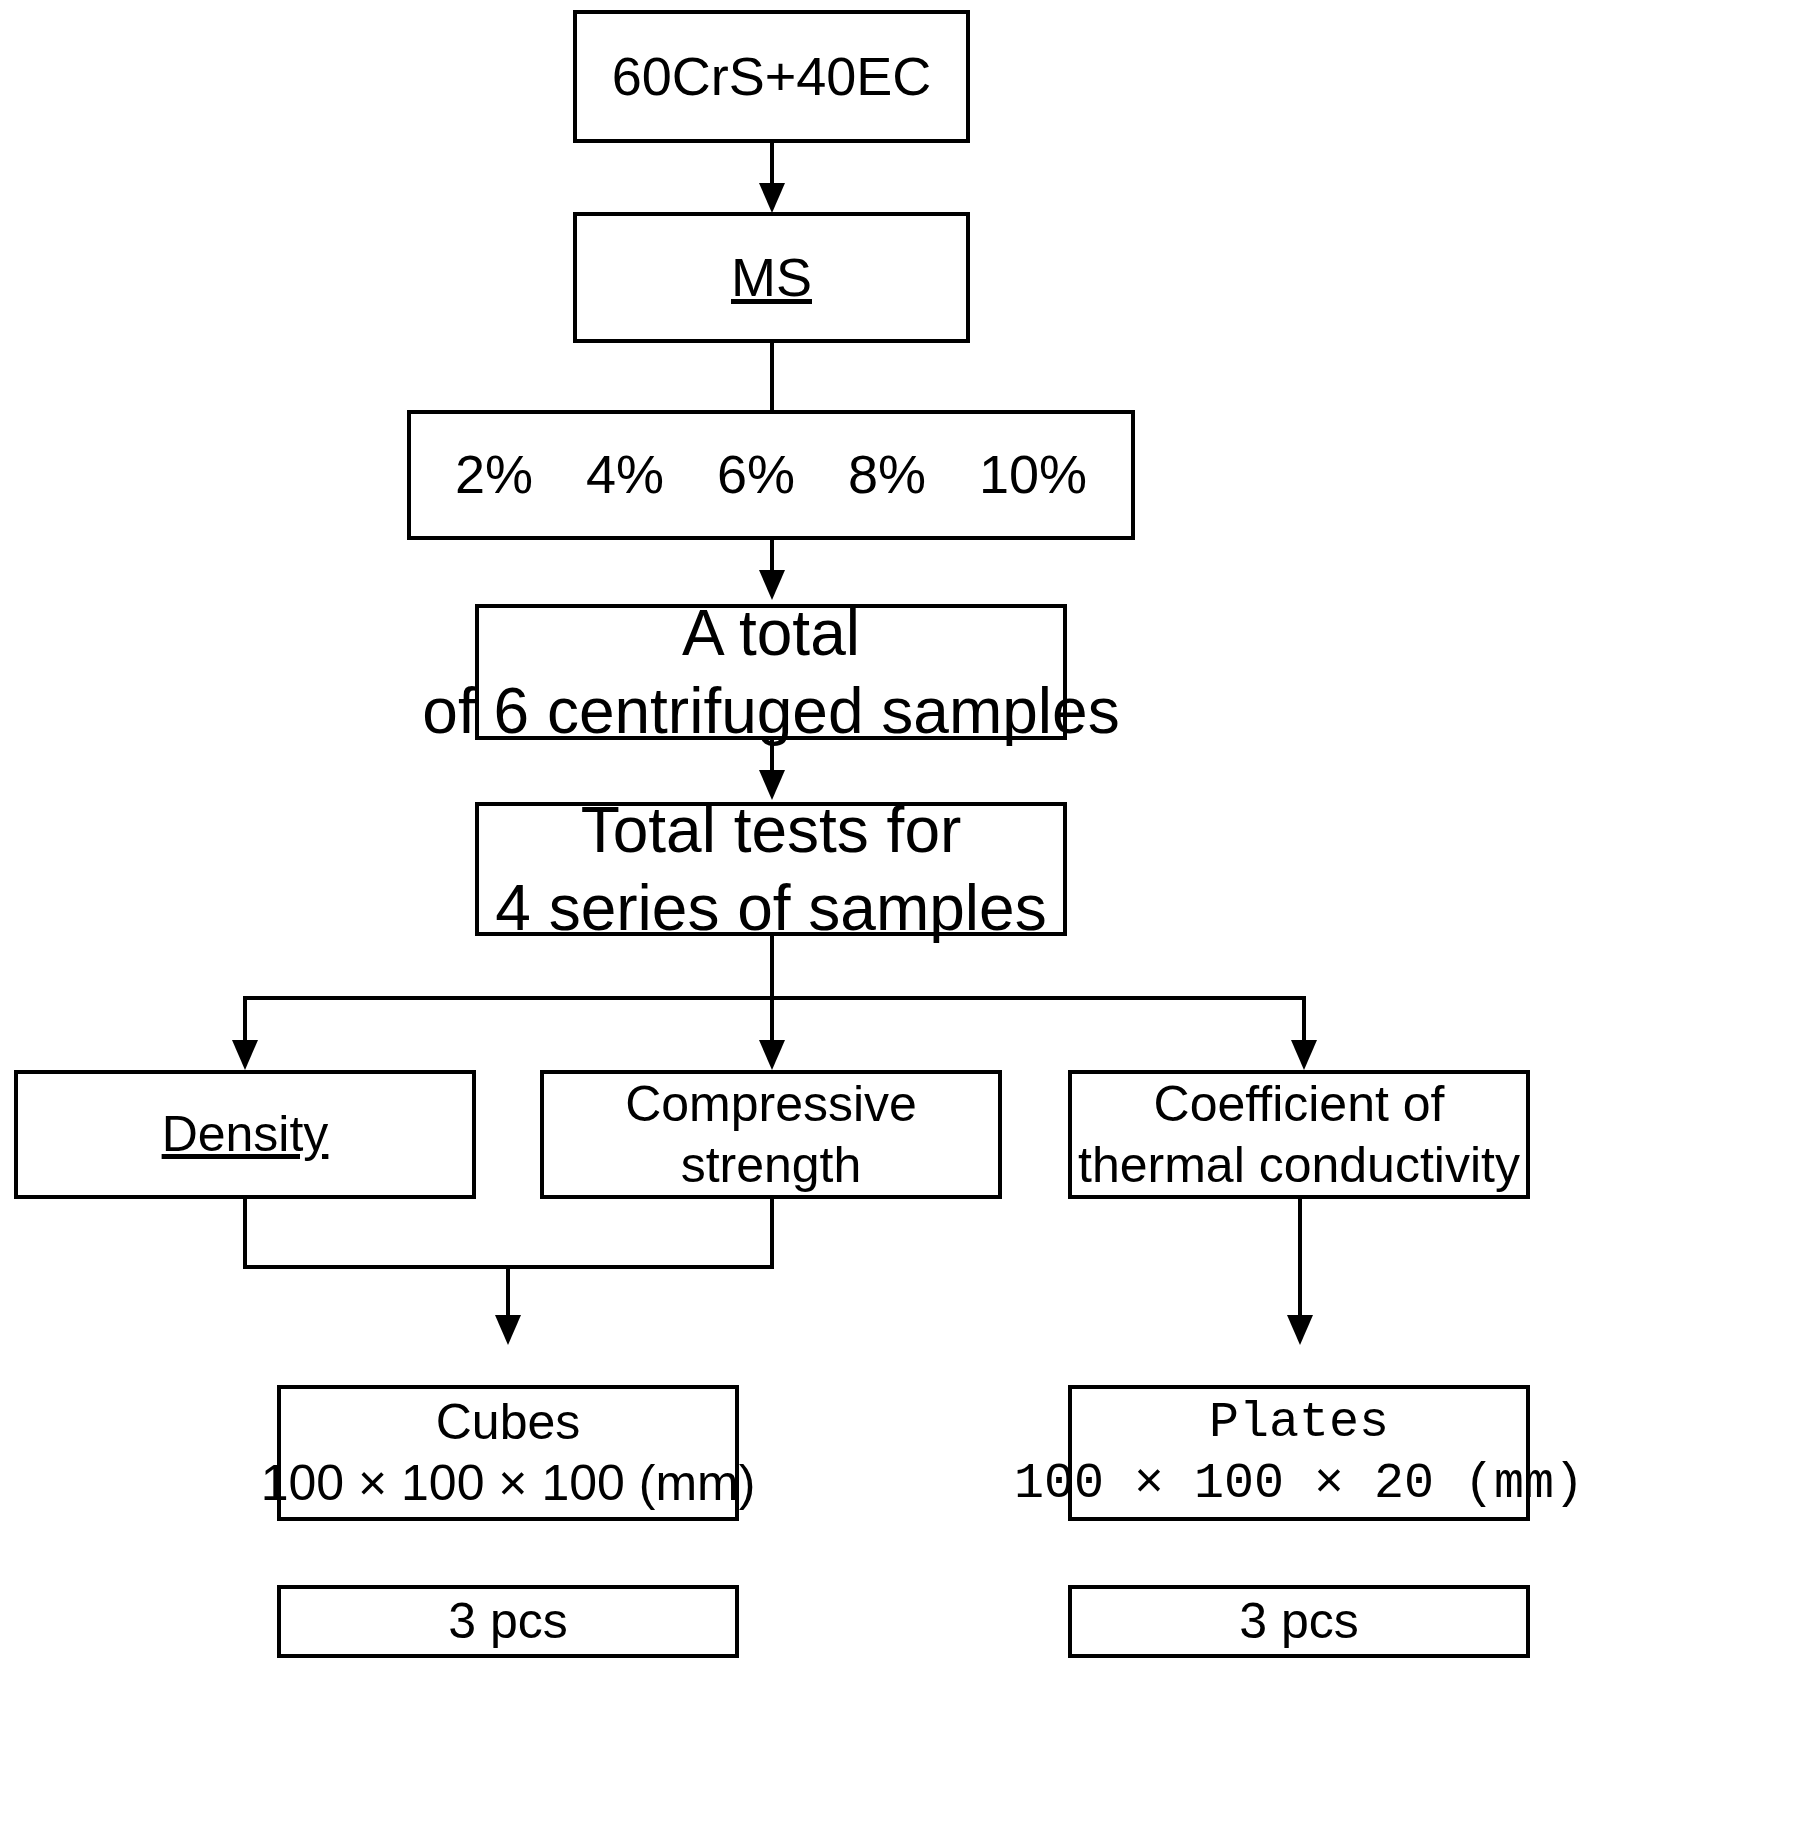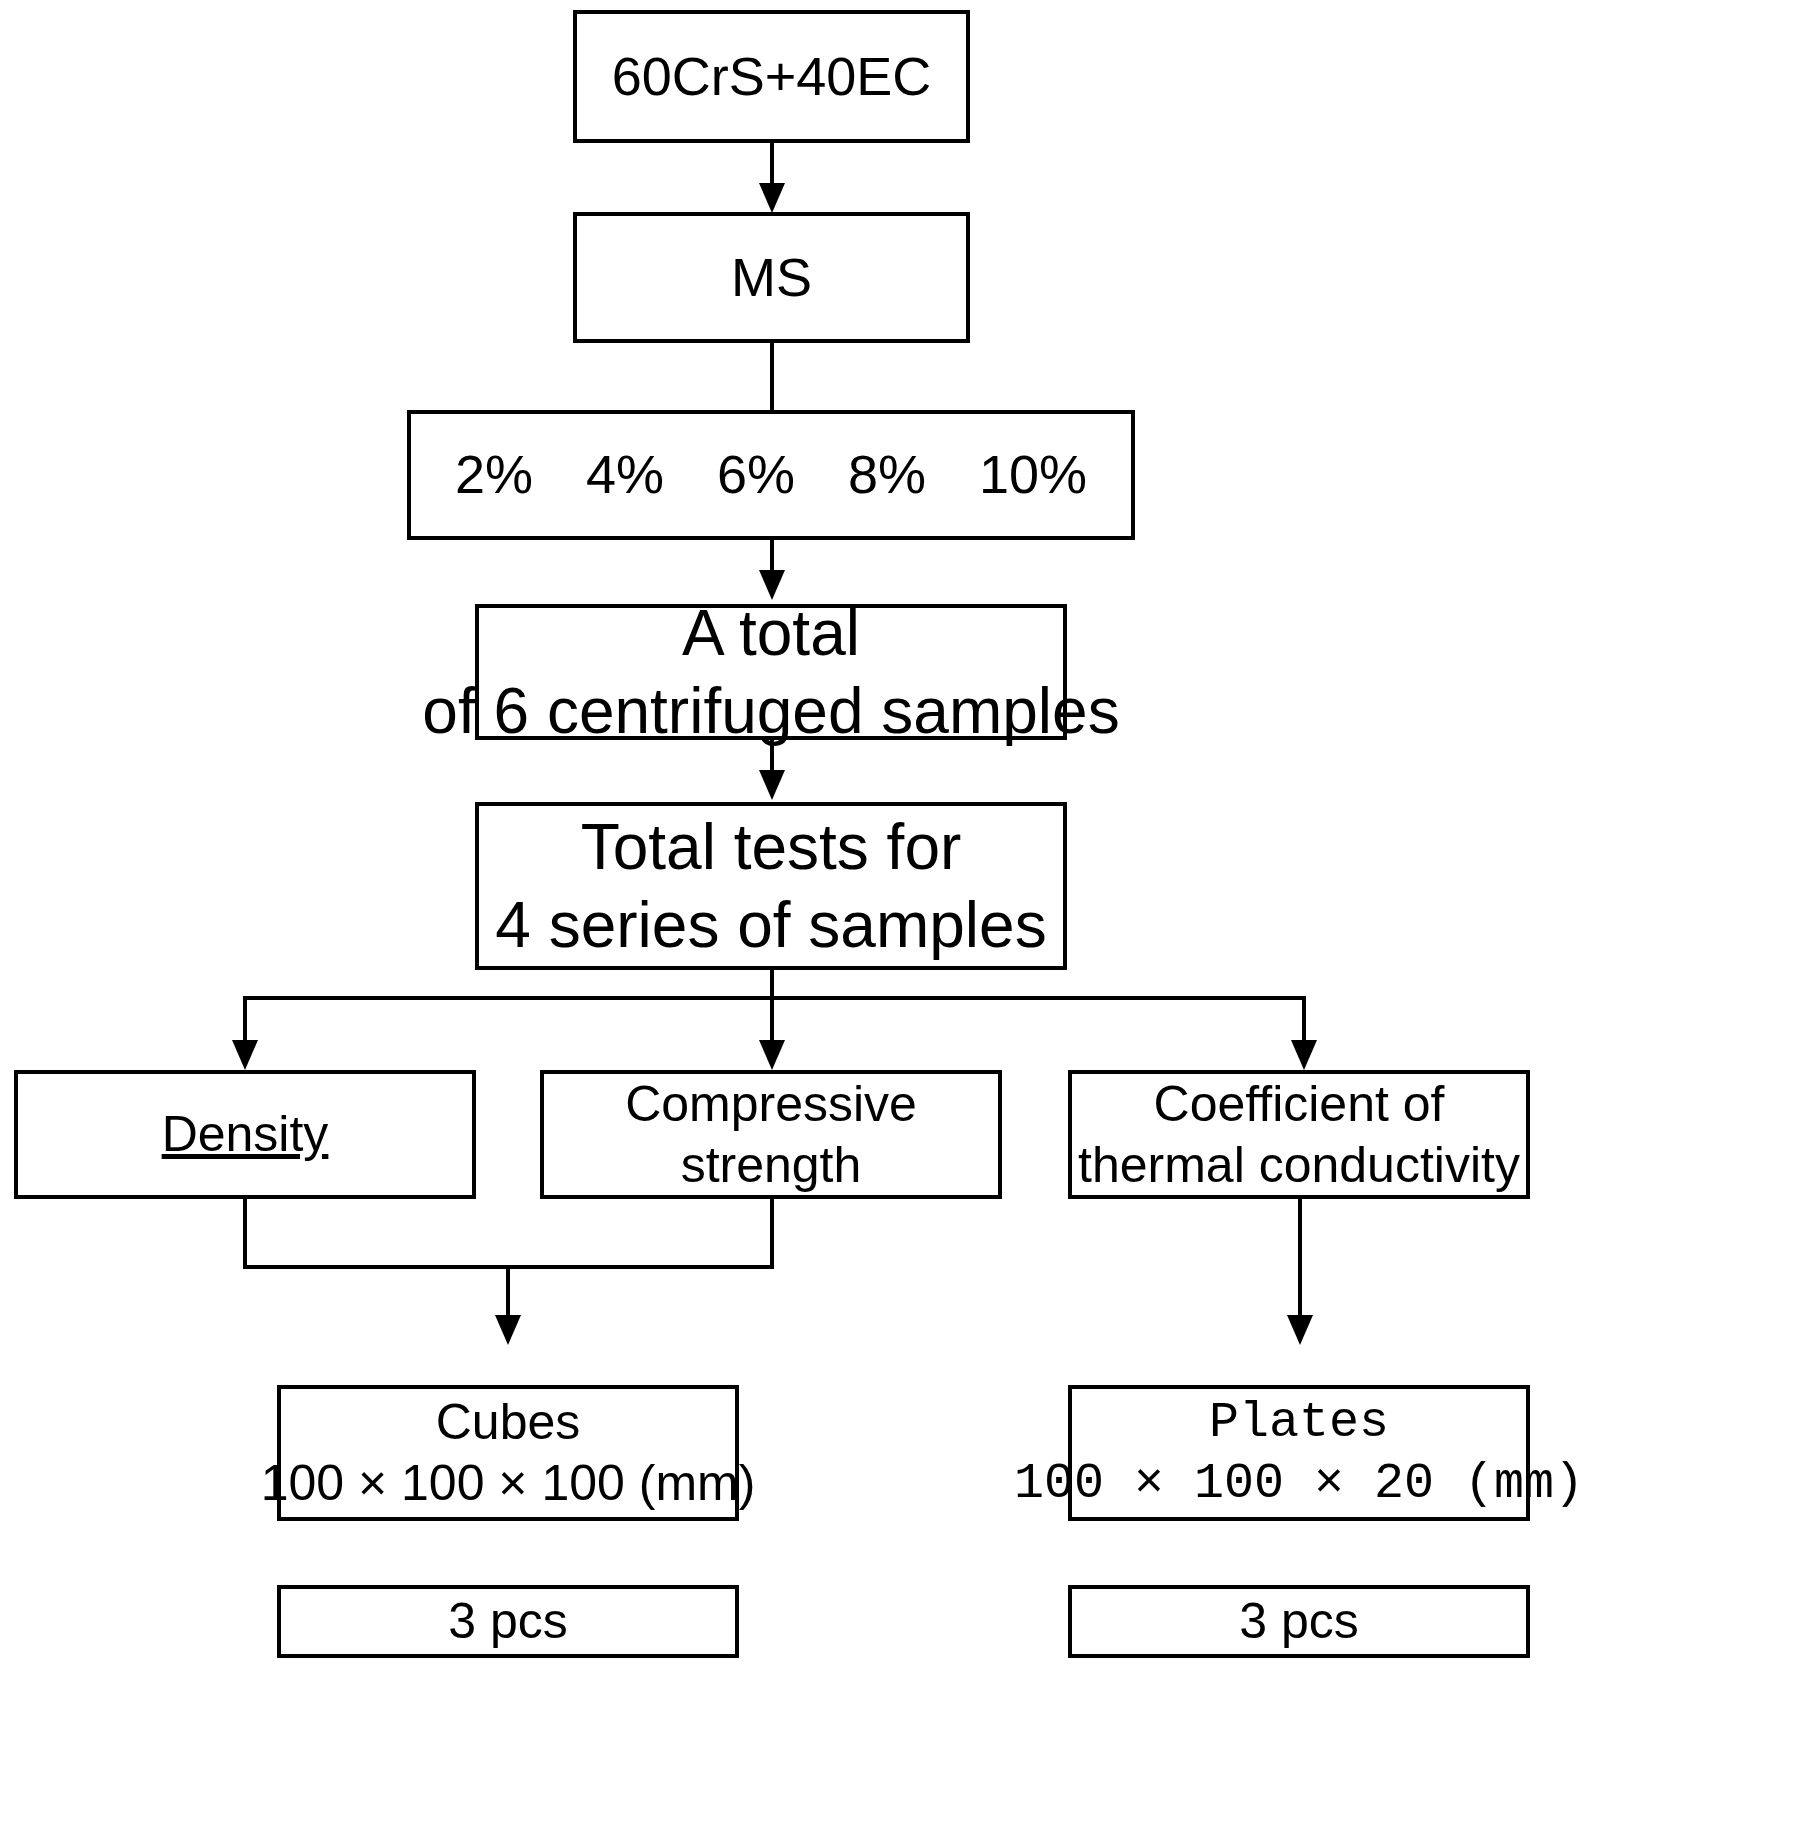--- a/index.html
+++ b/index.html
@@ -79,21 +79,21 @@
 
 <div id="canvas">
 
   <div class="node fs-top" style="left:573px; top:10px; width:397px; height:133px;">
     <span class="ln">60CrS+40EC</span>
   </div>
 
   <div class="vline" style="left:770px; top:143px; height:48px;"></div>
   <div class="arrowhead" style="left:759px; top:183px;"></div>
 
-  <div class="node fs-top" style="left:573px; top:212px; width:397px; height:131px;">
+  <div class="node fs-top" style="left:573px; top:212px; width:397px; height:131px;text-decoration:underline;">
     <span class="ln">MS</span>
   </div>
 
   <div class="vline" style="left:770px; top:343px; height:69px;"></div>
 
   <div class="node fs-pct" style="left:407px; top:410px; width:728px; height:130px;">
     <div class="pct-row">
       <span class="ln">2%</span>
       <span class="ln">4%</span>
       <span class="ln">6%</span>
@@ -106,21 +106,21 @@
   <div class="arrowhead" style="left:759px; top:570px;"></div>
 
   <div class="node fs-mid" style="left:475px; top:604px; width:592px; height:136px;">
     <span class="ln">A total</span>
     <span class="ln">of 6 centrifuged samples</span>
   </div>
 
   <div class="vline" style="left:770px; top:740px; height:36px;"></div>
   <div class="arrowhead" style="left:759px; top:770px;"></div>
 
-  <div class="node fs-mid" style="left:475px; top:802px; width:592px; height:168px;">
+  <div class="node fs-mid" style="left:475px; top:802px; width:592px; height:134px;">
     <span class="ln">Total tests for</span>
     <span class="ln">4 series of samples</span>
   </div>
 
   <div class="vline" style="left:770px; top:936px; height:63px;"></div>
 
   <div class="hline" style="left:243px; top:996px; width:1063px;"></div>
 
   <div class="vline" style="left:243px; top:996px; height:50px;"></div>
   <div class="arrowhead" style="left:232px; top:1040px;"></div>

